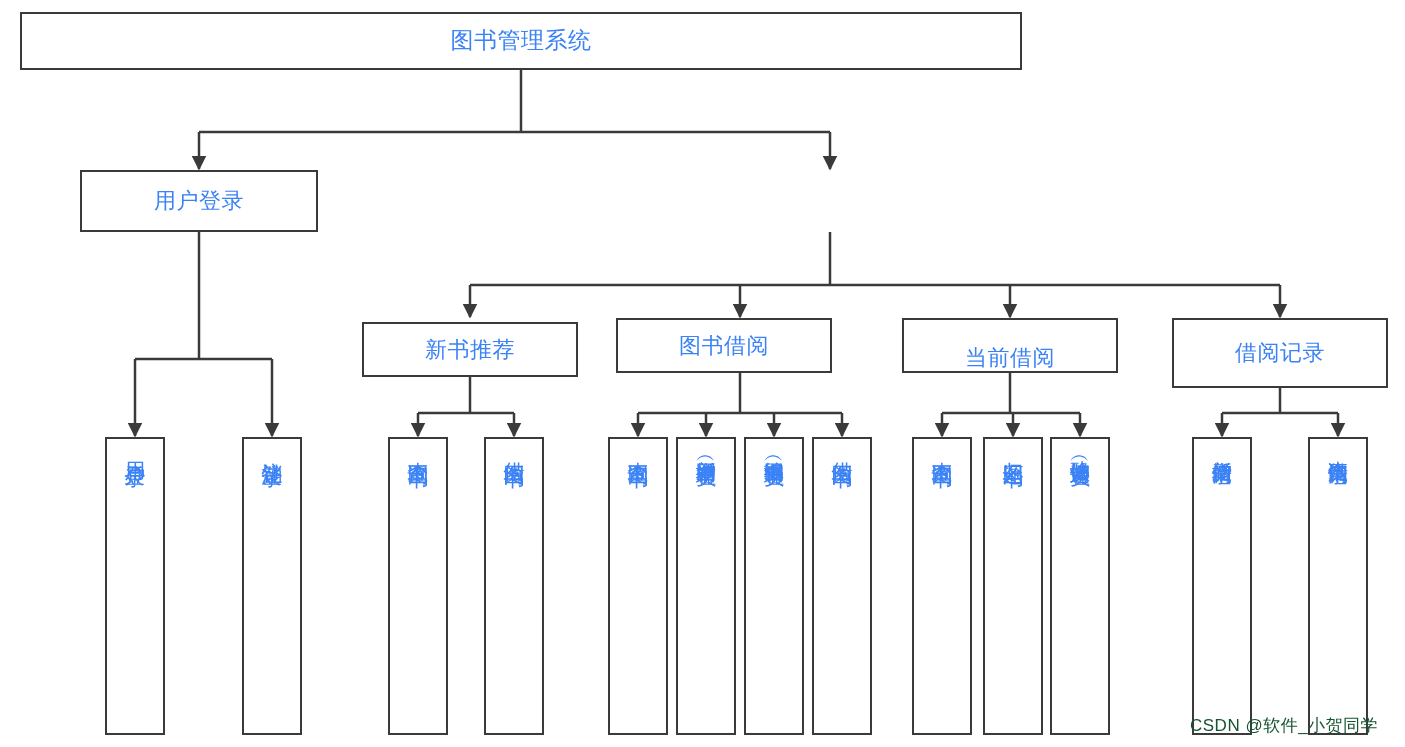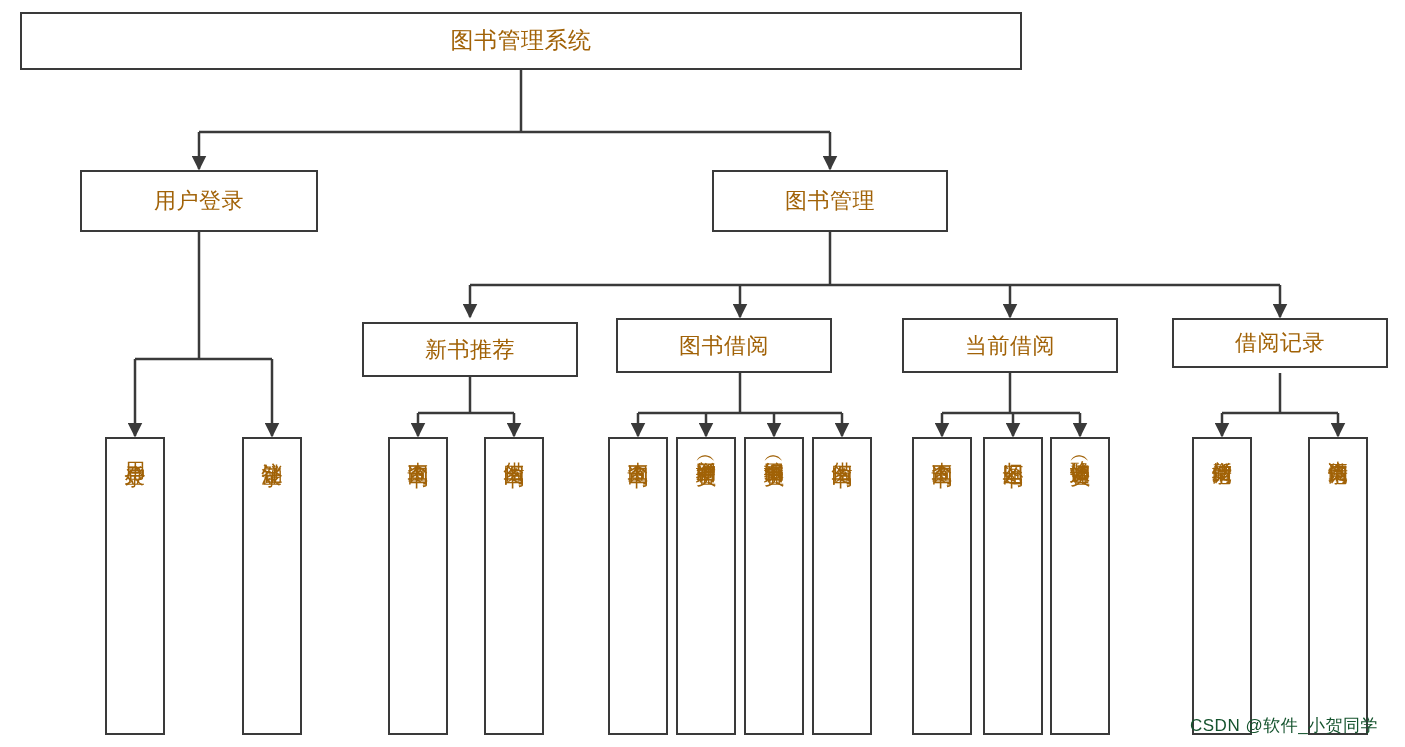--- a/index.html
+++ b/index.html
@@ -26,21 +26,21 @@
     height: 747px;
   }
   .node {
     position: absolute;
     box-sizing: border-box;
     background: #ffffff;
     border: 2px solid #3a3a3a;
     display: flex;
     align-items: center;
     justify-content: center;
-    color: #a16207;
+    color: #3b82f6;
     z-index: 2;
   }
   .node .label {
     display: block;
     text-align: center;
     line-height: 1.18;
     white-space: nowrap;
   }
   
   .node.horiz .label {
@@ -127,33 +127,30 @@
   </svg>
 
   <div class="watermark">CSDN @软件_小贺同学</div>
 
 <div class="node horiz root" style="left: 20px; top: 12px; width: 1002px; height: 58px;">
       <span class="label">图书管理系统</span>
     </div>
     <div class="node horiz" style="left: 80px; top: 170px; width: 238px; height: 62px;">
       <span class="label">用户登录</span>
     </div>
-    <div class="node horiz" style="left: 712px; top: 170px; width: 236px; height: 62px;">
-      <span class="label">图书管理</span>
-    </div>
     <div class="node horiz" style="left: 362px; top: 322px; width: 216px; height: 55px;">
       <span class="label">新书推荐</span>
     </div>
     <div class="node horiz" style="left: 616px; top: 318px; width: 216px; height: 55px;">
       <span class="label">图书借阅</span>
     </div>
-    <div class="node horiz" style="left: 902px; top: 318px; width: 216px; height: 55px;">
+    <div class="node horiz" style="left: 902px; top: 318px; width: 216px; height: 55px; align-items: flex-end;">
       <span class="label">当前借阅</span>
     </div>
-    <div class="node horiz" style="left: 1172px; top: 318px; width: 216px; height: 50px;">
+    <div class="node horiz" style="left: 1172px; top: 318px; width: 216px; height: 70px;">
       <span class="label">借阅记录</span>
     </div>
     <div class="node vert" style="left: 105px; top: 437px; width: 60px; height: 298px;">
       <span class="label">用户登录</span>
     </div>
     <div class="node vert" style="left: 242px; top: 437px; width: 60px; height: 298px;">
       <span class="label">注销登录</span>
     </div>
     <div class="node vert" style="left: 388px; top: 437px; width: 60px; height: 298px;">
       <span class="label">查询图书</span>

